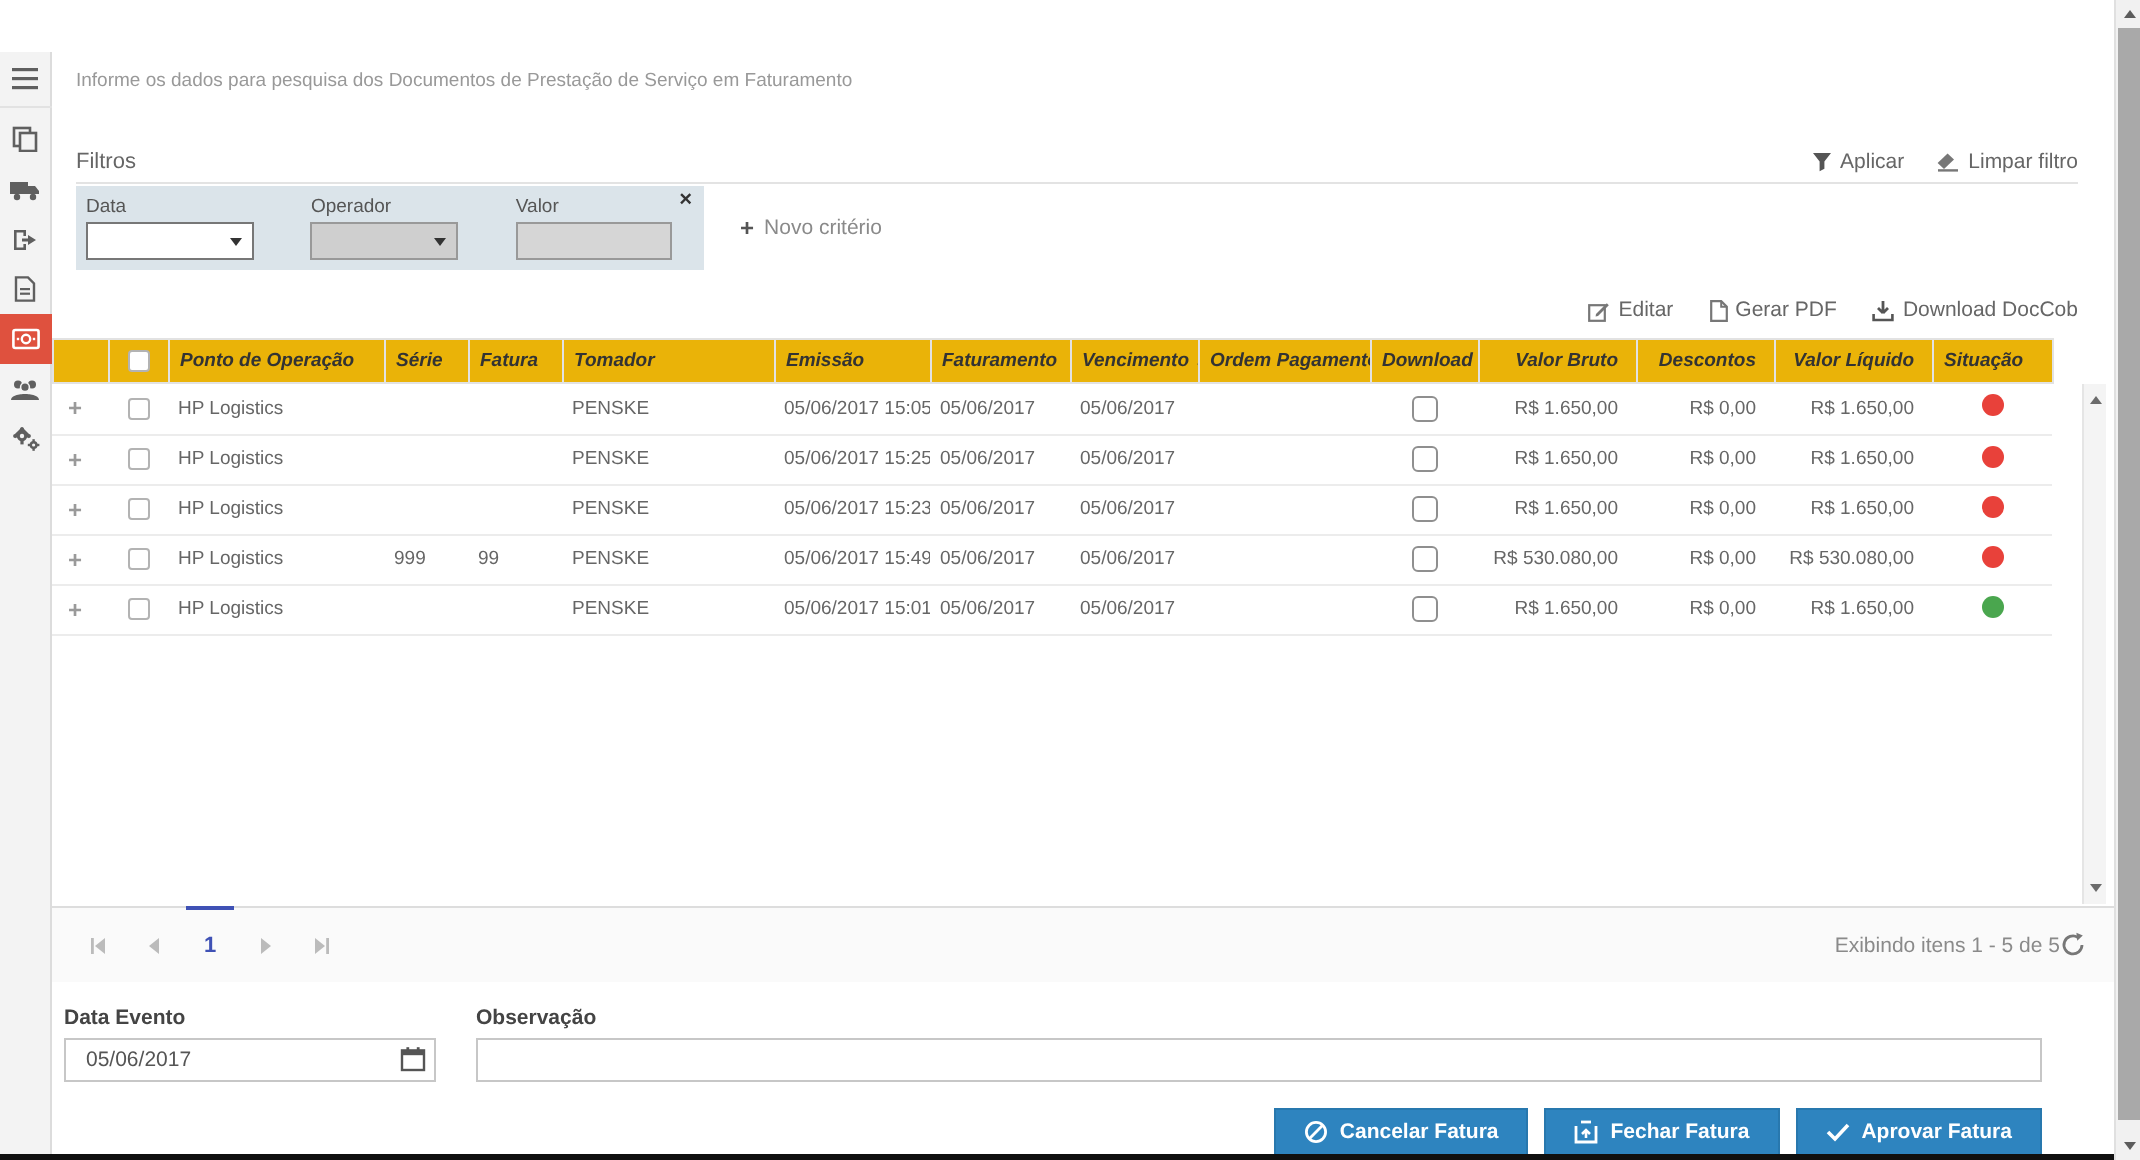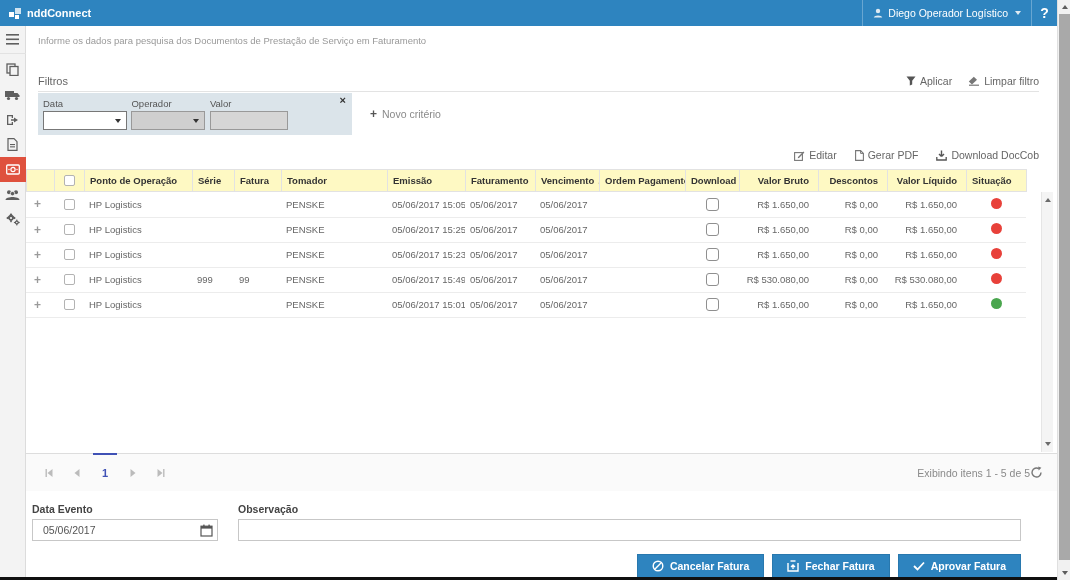--- a/index.html
+++ b/index.html
@@ -39,36 +39,36 @@
   .page-sub { font-size:9.5px; color:#999; margin-top:3px; }
 
   .filters-bar { margin:4px 18px 0 12px; display:flex; justify-content:space-between; align-items:flex-end; padding-bottom:4px; border-bottom:1px solid #e3e3e3; height:18px; }
   .filters-title { font-size:11px; color:#666; }
   .filters-actions { display:flex; gap:16px; }
   .link-btn { display:flex; align-items:center; gap:4px; font-size:10.5px; color:#666; cursor:pointer; }
 
   .filter-row { margin-left:12px; margin-top:1px; display:flex; align-items:center; height:42px; }
   .filter-panel { position:relative; width:314px; height:42px; background:#dbe4ea; padding:5px 10px 0 5px; }
   .fgroup { display:inline-block; vertical-align:top; margin-left:0; }
-  .fgroup + .fgroup { margin-left:0; }
+  .fgroup + .fgroup { margin-left:24px; }
   .flabel { font-size:9.5px; color:#555; margin-bottom:2px; }
   .fselect { height:19px; background:#fff; border:1px solid #777; display:flex; align-items:center; justify-content:flex-end; padding-right:5px; cursor:pointer; }
   .fselect.disabled { background:#cfcfcf; border-color:#999; cursor:default; }
   .fselect .caret { width:0;height:0;border-left:3.5px solid transparent;border-right:3.5px solid transparent;border-top:4.5px solid #333; }
   .ftext { height:19px; width:78px; background:#d6d6d6; border:1px solid #999; }
   .panel-close { position:absolute; right:6px; top:2px; font-size:11px; font-weight:bold; color:#333; cursor:pointer; line-height:11px; }
   .new-crit { display:flex; align-items:center; gap:5px; margin-left:18px; font-size:10.5px; color:#8a8a8a; cursor:pointer; }
   .new-crit .plus-glyph { color:#555; font-weight:bold; font-size:12px; }
 
   .grid-toolbar { margin:12px 18px 6px 12px; height:16px; display:flex; justify-content:flex-end; gap:18px; }
 
   
   .grid { position:relative; margin:0 17px 0 0; }
   table.grid-tbl { border-collapse:collapse; table-layout:fixed; width:1000px; }
-  .grid-tbl th { height:22px; font-size:9.5px; font-weight:bold; color:#333; text-align:left; padding:0 5px; border:1px solid #e2e2e2; border-left:none; background:#fef9c3; white-space:nowrap; overflow:hidden; }
+  .grid-tbl th { height:22px; font-size:9.5px; font-weight:bold; color:#333; text-align:left; padding:0 5px; border:1px solid #e2e2e2; border-left:none; background:#eab308; white-space:nowrap; overflow:hidden;font-style:italic; }
   .grid-tbl th:first-child { border-left:1px solid #e2e2e2; }
   .grid-tbl td { height:25px; font-size:9.5px; color:#666; padding:0 5px; border-bottom:1px solid #ececec; white-space:nowrap; overflow:hidden; background:#fff; }
   .grid-tbl th.num, .grid-tbl td.num { text-align:right; padding-right:9px; }
   .grid-tbl .c-center { text-align:center; }
   .grid-body-wrap { height:261px; overflow:hidden; }
   .plus { color:#9a9a9a; font-size:12px; font-weight:bold; cursor:pointer; padding-left:3px; display:inline-block; }
   .cb { display:inline-block; width:11px; height:11px; border:1px solid #b3b3b3; border-radius:2px; background:#fff; vertical-align:middle; cursor:pointer; }
   .cb-dl { width:13px; height:13px; border:1px solid #8f8f8f; border-radius:3px; }
   .dot { display:inline-block; width:11px; height:11px; border-radius:50%; }
   .dot.red { background:#e8413a; }
@@ -101,43 +101,20 @@
   .obs-input { width:100%; height:22px; border:1px solid #c7c7c7; background:#fff; font-family:"Liberation Sans",sans-serif; font-size:10.5px; color:#555; padding:0 8px; }
 
   .btn-row { margin-top:13px; display:flex; justify-content:flex-end; gap:8px; padding-right:36px; }
   .btn { height:24px; background:#2e84bf; border:1px solid #2878ae; color:#fff; font-size:10.5px; font-weight:bold; display:flex; align-items:center; gap:6px; padding:0 14px; cursor:pointer; font-family:"Liberation Sans",sans-serif; }
 </style>
 </head>
 <body>
 
 <div class="app">
 
-  <div class="topbar">
-    <div class="brand">
-      <svg width="14" height="14" viewBox="0 0 14 14">
-        <rect x="1" y="6" width="5" height="5" fill="#ffffff"></rect>
-        <rect x="7" y="2" width="6" height="6" fill="#cfe3f0"></rect>
-        <rect x="7" y="9" width="4" height="4" fill="#ffffff"></rect>
-      </svg>
-      <span>nddConnect</span>
-    </div>
-    <div class="topbar-right">
-      <div class="user-menu">
-        <svg width="10" height="10" viewBox="0 0 10 10">
-          <circle cx="5" cy="3" r="2.2" fill="#dfeaf2"></circle>
-          <path d="M0.8 9.5 C0.8 6.8 9.2 6.8 9.2 9.5 Z" fill="#dfeaf2"></path>
-        </svg>
-        <span>Diego Operador Logístico</span>
-        <span class="chev"></span>
-      </div>
-      <div class="help-btn">
-        <span>?</span>
-      </div>
-    </div>
-  </div>
 
   <div class="sidebar">
     <div class="side-item first">
       <svg width="13" height="11" viewBox="0 0 13 11">
         <rect y="0" width="13" height="1.6" fill="#5f5f5f"></rect>
           <rect y="4.5" width="13" height="1.6" fill="#5f5f5f"></rect>
           <rect y="9" width="13" height="1.6" fill="#5f5f5f"></rect>
       </svg>
     </div>
     <div class="side-item">

